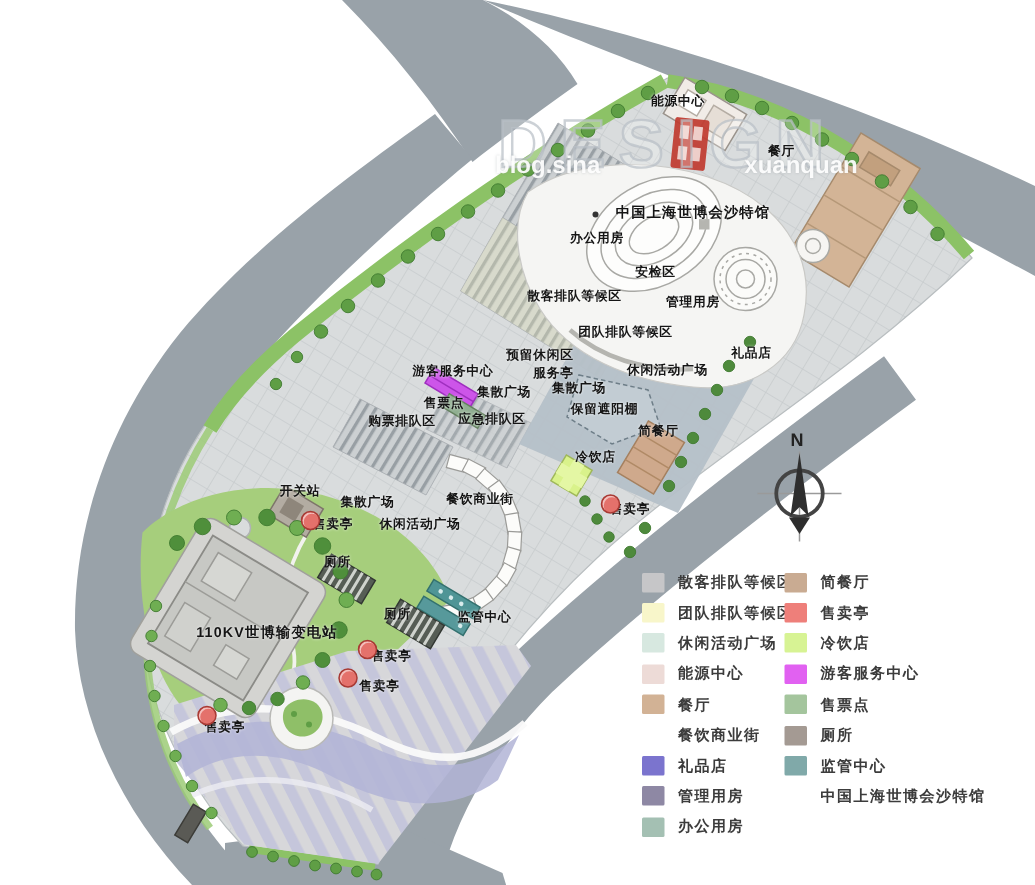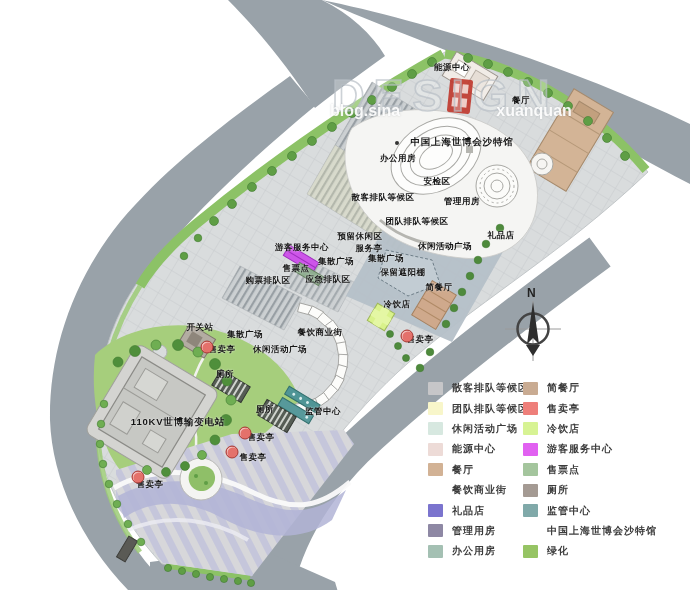--- a/index.html
+++ b/index.html
@@ -444,20 +444,16 @@
           <span class="llabel">厕所</span>
         </div>
         <div class="lrow">
           <span class="lswatch" style="background: rgb(128, 169, 169);"></span>
           <span class="llabel">监管中心</span>
         </div>
         <div class="lrow">
           <span class="lswatch noswatch"></span>
           <span class="llabel">中国上海世博会沙特馆</span>
         </div>
-        <div class="lrow">
-          <span class="lswatch" style="background: rgb(150, 196, 100);"></span>
-          <span class="llabel">绿化</span>
-        </div>
       </div>
 </div>
 
 </div>
 
 </body></html>

